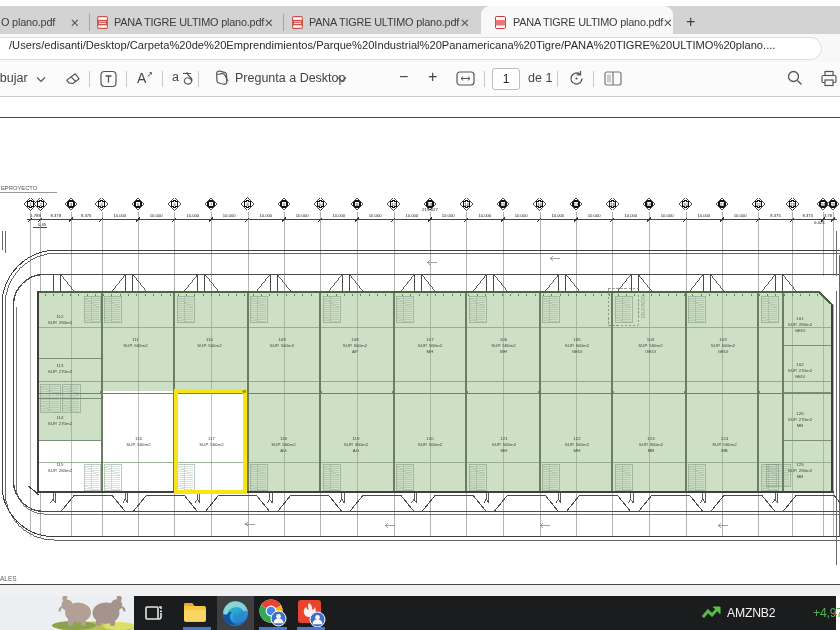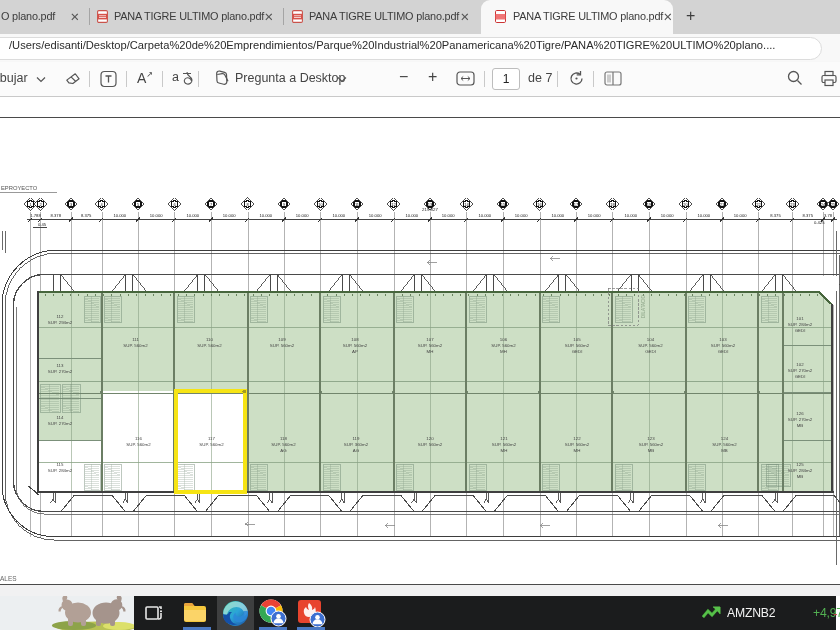--- a/index.html
+++ b/index.html
@@ -1,20 +1,20 @@
 <!DOCTYPE html>
 <html><head><meta charset="utf-8">
 <style>
 * { margin:0; padding:0; box-sizing:border-box; }
 html,body { width:840px; height:630px; overflow:hidden;
   font-family:"Liberation Sans", sans-serif; -webkit-font-smoothing:antialiased; }
 #page { position:relative; width:840px; height:630px; background:#fff; }
 .abs { position:absolute; }
 
-#tabs { position:absolute; left:0; top:0; width:840px; height:34px; background:#d3d3d3; }
+#tabs { position:absolute; left:0; top:6px; width:840px; height:34px; background:#d3d3d3; }
 .tabtxt { position:absolute; top:10px; font-size:10.9px; color:#3c3c3c; white-space:nowrap; letter-spacing:-0.2px; }
 .tx { position:absolute; top:10px; font-size:11.5px; color:#565656; }
 .tsep { position:absolute; top:8px; width:1px; height:17px; background:#a5a5a5; }
 #activetab { position:absolute; left:481px; top:0px; width:192px; height:34px;
   background:#f8f8f8; border-radius:9px 9px 0 0; }
 .pdfico { position:absolute; width:11px; height:13px; top:10px; }
 
 #addr { position:absolute; left:0; top:34px; width:840px; height:28px; background:#f8f8f8; }
 #pill { position:absolute; left:-30px; top:3px; width:852px; height:23px; background:#fff;
   border:1px solid #dcdcdc; border-radius:12px; }
@@ -115,21 +115,21 @@
     <path d="M1 1.5 L5 5.5 L9 1.5" fill="none" stroke="#555" stroke-width="1.2"></path>
   </svg>
   <div class="tool" style="left:399px; top:6px; font-size:16px;">−</div>
   <div class="tool" style="left:428px; top:6px; font-size:16px;">+</div>
   <svg class="abs" style="left:456px; top:9px;" width="19" height="15" viewBox="0 0 19 15">
     <rect x="1" y="1" width="17" height="13" rx="3" fill="none" stroke="#555" stroke-width="1.2"></rect>
     <path d="M5 7.5 h9 M5 7.5 l2.2 -2 M5 7.5 l2.2 2 M14 7.5 l-2.2 -2 M14 7.5 l-2.2 2" stroke="#555" stroke-width="1" fill="none"></path>
   </svg>
   <div class="vsep" style="left:484px;"></div>
   <div id="pagebox">1</div>
-  <div class="tool" style="left:528px;">de 7</div>
+  <div class="tool" style="left:528px;">de 1</div>
   <div class="vsep" style="left:557px;"></div>
   <svg class="abs" style="left:568px; top:8px;" width="17" height="17" viewBox="0 0 17 17">
     <path d="M14 8.5 a5.5 5.5 0 1 1 -2 -4.2" fill="none" stroke="#555" stroke-width="1.3"></path>
     <path d="M12.5 1 l0 3.8 l-3.8 0" fill="none" stroke="#555" stroke-width="1.3"></path>
     <circle cx="8.5" cy="8.5" r="1.1" fill="#555"></circle>
   </svg>
   <div class="vsep" style="left:593px;"></div>
   <svg class="abs" style="left:604px; top:9px;" width="18" height="15" viewBox="0 0 18 15">
     <rect x="1" y="1" width="16" height="13" rx="2" fill="none" stroke="#777" stroke-width="1.2"></rect>
     <line x1="9" y1="1" x2="9" y2="14" stroke="#777" stroke-width="1.2"></line>

